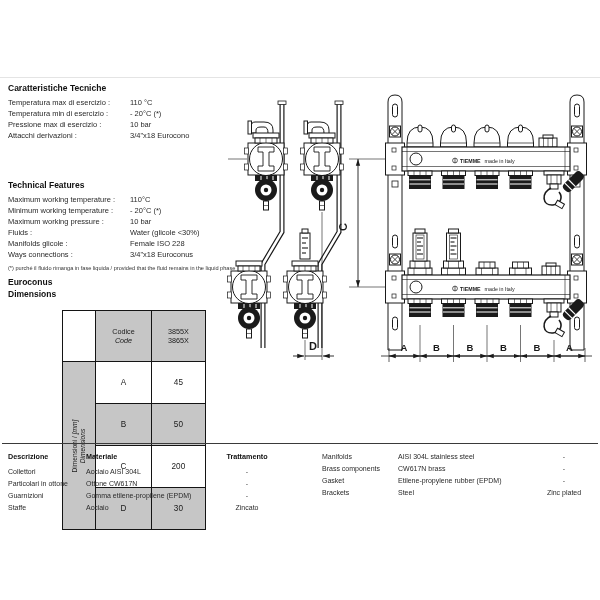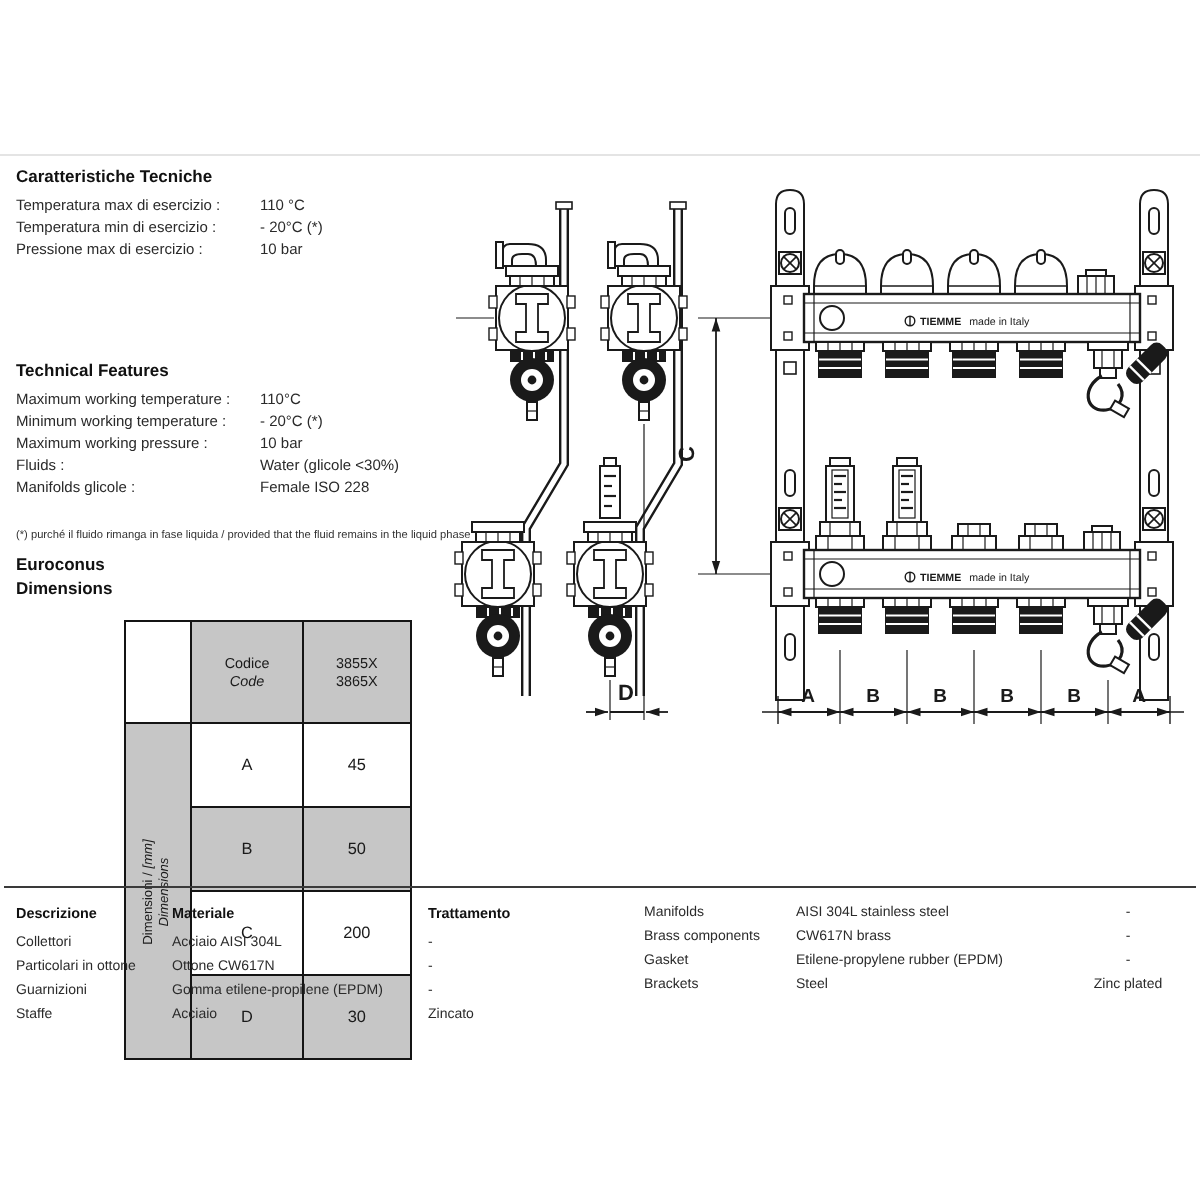--- a/index.html
+++ b/index.html
@@ -20,21 +20,21 @@
   .hdr td{height:26px;font-size:7.2px;line-height:9px}
   .drow td{height:22px}
   .it{font-style:italic}
   .vcell{position:relative}
   .vwrap{position:absolute;top:50%;left:50%;transform:translate(-50%,-50%) rotate(-90deg);font-size:6.6px;line-height:8px;white-space:nowrap;text-align:center}
   .mat{position:absolute;top:451px;font-size:7px;line-height:12px;color:#2a2a2a}
   .mat .row{display:flex;white-space:nowrap}
   .mat .hrow{font-weight:bold;font-size:7.2px;color:#111;margin-bottom:3px}
   .mt-it{left:8px}
   .mt-en{left:322px}
-  .mt-it .a{width:78px}.mt-it .b{width:128px}.mt-it .c{width:66px;text-align:left}
+  .mt-it .a{width:78px}.mt-it .b{width:128px}.mt-it .c{width:66px;text-align:center}
   .mt-en .a{width:76px}.mt-en .b{width:136px}.mt-en .c{width:60px;text-align:center}
   svg.draw{position:absolute;left:0;top:0}
   svg text{font-family:"Liberation Sans",sans-serif;fill:#1a1a1a}
   .dt{font-size:9.5px;font-weight:bold}
   .dtc{font-size:11px;font-weight:bold}
   .brand{font-size:5.3px}
 </style>
 </head>
 <body>
 
@@ -49,20 +49,24 @@
         <span>110 °C</span>
       </div>
     <div class="spec-row">
         <span class="lb">Temperatura min di esercizio :</span>
         <span>- 20°C (*)</span>
       </div>
     <div class="spec-row">
         <span class="lb">Pressione max di esercizio :</span>
         <span>10 bar</span>
       </div>
+    <div class="spec-row">
+        <span class="lb">Attacchi derivazioni :</span>
+        <span>3/4"x18 Eurocono</span>
+      </div>
   </div>
 
   <div class="sec-title" style="top:180px">Technical Features</div>
   <div class="spec" style="top:194px">
     <div class="spec-row">
         <span class="lb">Maximum working temperature :</span>
         <span>110°C</span>
       </div>
     <div class="spec-row">
         <span class="lb">Minimum working temperature :</span>
@@ -72,20 +76,24 @@
         <span class="lb">Maximum working pressure :</span>
         <span>10 bar</span>
       </div>
     <div class="spec-row">
         <span class="lb">Fluids :</span>
         <span>Water (glicole &lt;30%)</span>
       </div>
     <div class="spec-row">
         <span class="lb">Manifolds glicole :</span>
         <span>Female ISO 228</span>
+      </div>
+    <div class="spec-row">
+        <span class="lb">Ways connections :</span>
+        <span>3/4"x18 Euroconus</span>
       </div>
   </div>
 
   <div class="footnote">(*) purché il fluido rimanga in fase liquida / provided that the fluid remains in the liquid phase</div>
 
   <div class="sec-title" style="top:277px">Euroconus</div>
   <div class="sec-title" style="top:289px">Dimensions</div>
 
   <table class="dimtbl">
     <tbody>

